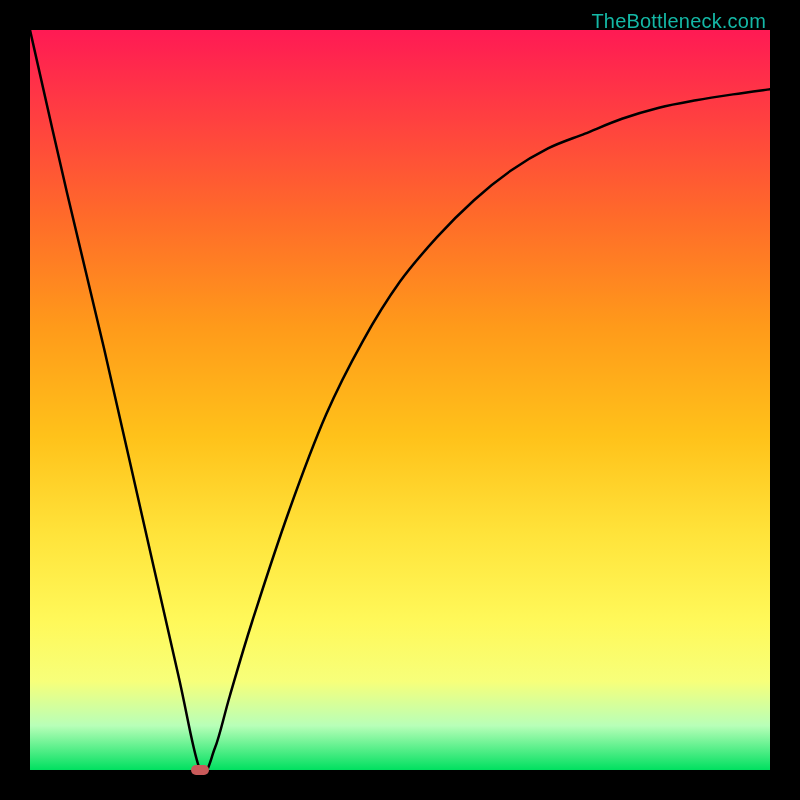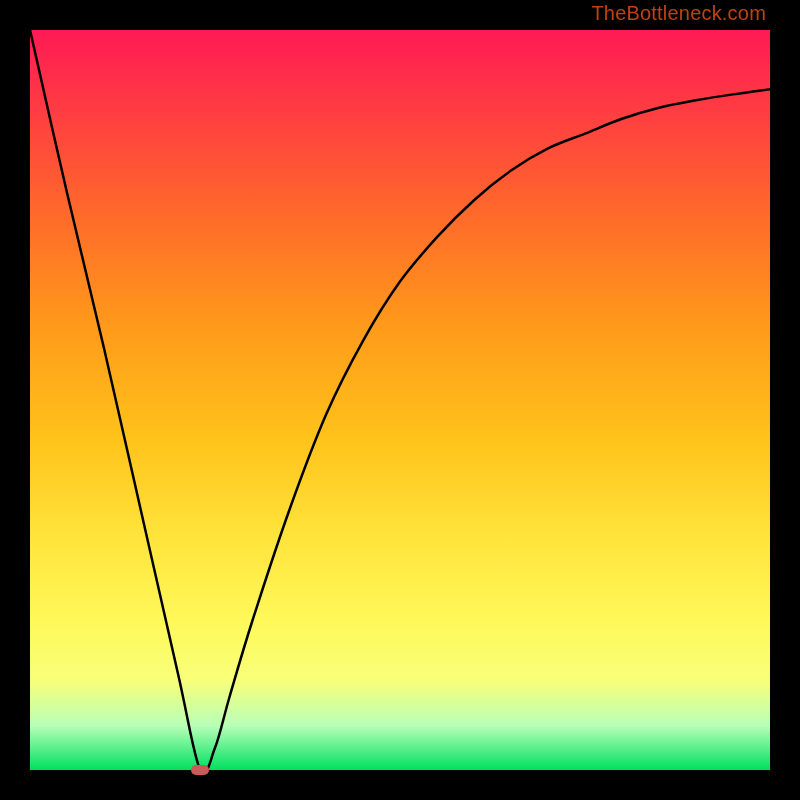--- a/index.html
+++ b/index.html
@@ -29,23 +29,23 @@
       #ff9a1a 40%,
       #ffc21a 55%,
       #ffe33a 68%,
       #fff95a 80%,
       #f7ff7a 88%,
       #b8ffb8 94%,
       #00e060 100%);
   }
   .watermark {
     position: absolute;
-    top: 2px;
+    top: 10px;
     right: 34px;
-    color: #c2410c;
+    color: #14b8a6;
     font-size: 20px;
     font-weight: 500;
     letter-spacing: 0.2px;
   }
   svg.curve {
     position: absolute;
     left: 0;
     top: 0;
     width: 740px;
     height: 740px;

